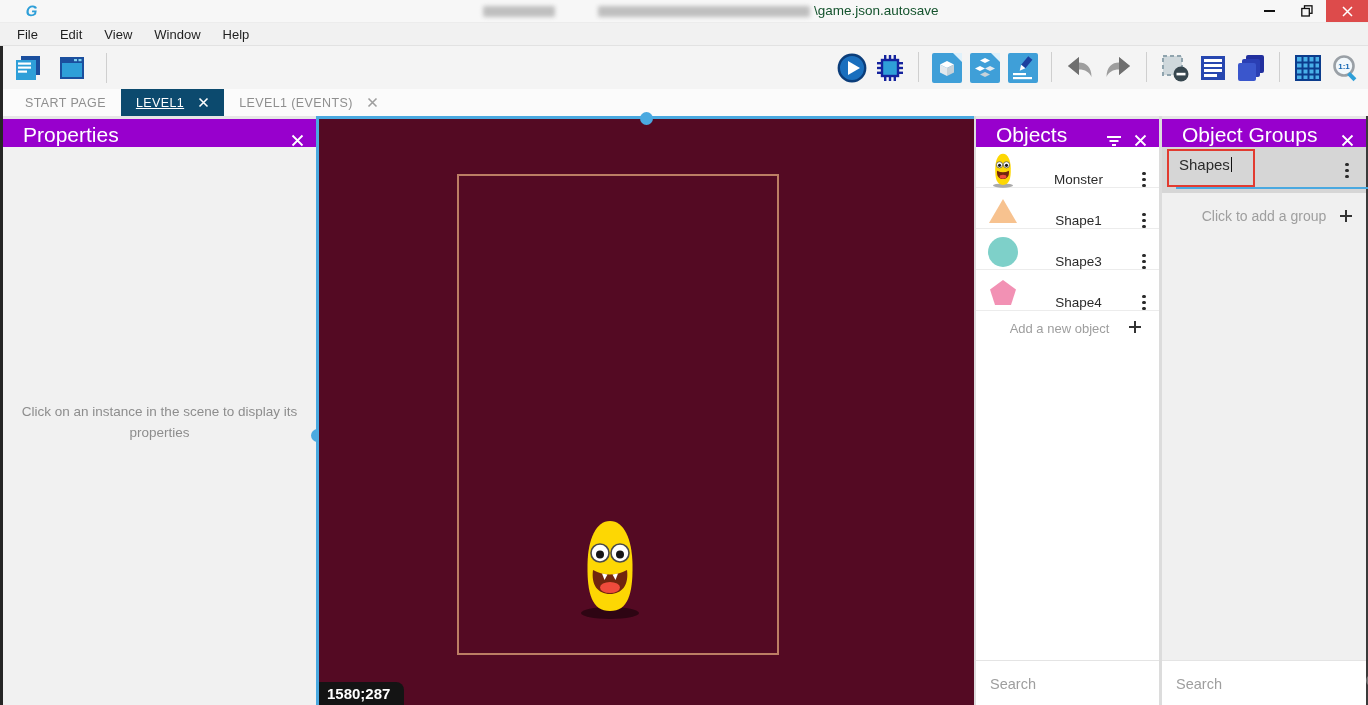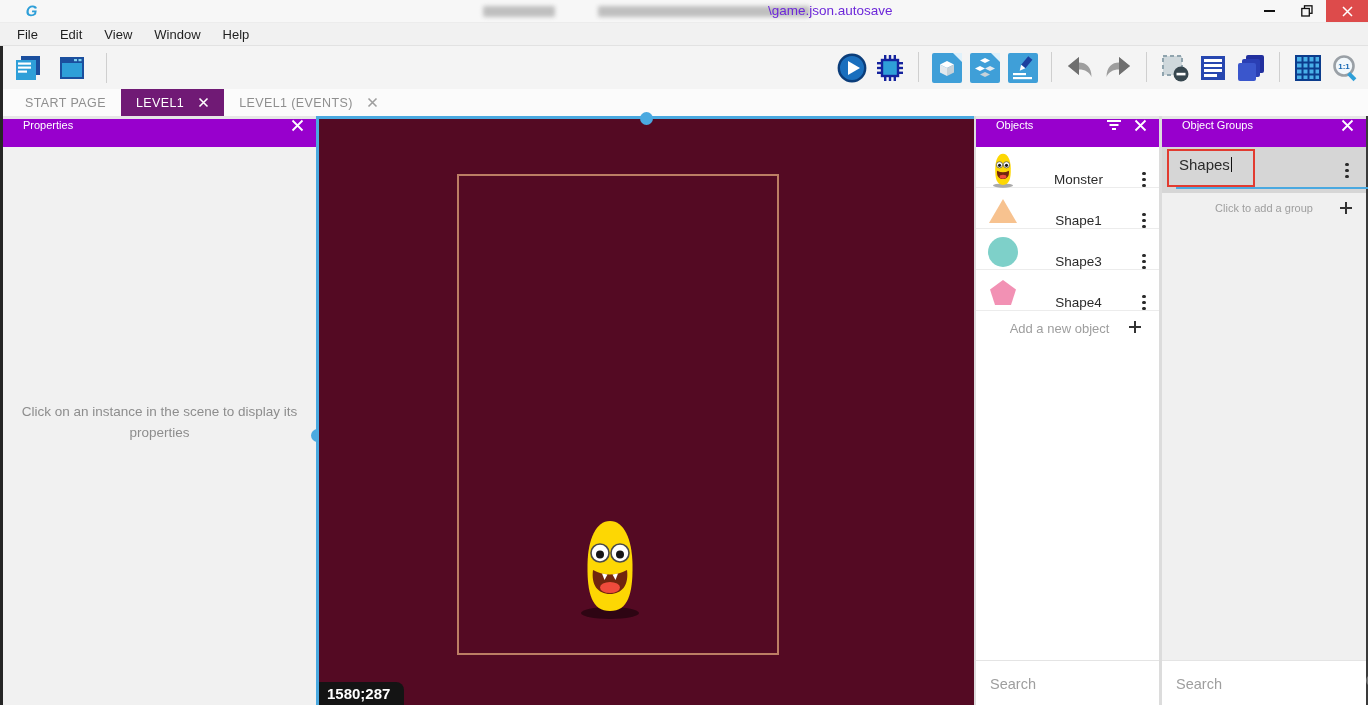--- a/index.html
+++ b/index.html
@@ -4,47 +4,47 @@
 <style>
   html,body{margin:0;padding:0;background:#ddd;}
   .app{width:1368px;height:705px;position:relative;font-family:"Liberation Sans",sans-serif;background:#fff;overflow:hidden;}
 
   
   .titlebar{height:22px;background:#f7f7f7;position:relative;border-bottom:1px solid #ececec;}
   .app-logo{position:absolute;left:26px;top:2px;color:#2e9fd8;font-weight:700;font-size:15px;transform:skewX(-10deg);}
   .blur-block{position:absolute;top:6px;height:11px;background:#bfbfbf;border-radius:2px;filter:blur(2px);}
   .blur-1{left:483px;width:72px;}
   .blur-2{left:598px;width:212px;}
-  .title-text{position:absolute;left:768px;top:3px;font-size:13.5px;color:#6d28d9;text-align:right;}
+  .title-text{position:absolute;left:814px;top:3px;font-size:13.5px;color:#14532d;text-align:right;}
   .win-controls{position:absolute;right:0;top:0;height:22px;display:flex;}
   .wc-btn{width:38px;height:22px;display:flex;align-items:center;justify-content:center;}
   .wc-close{width:42px;background:#dd4b4b;}
   .min-glyph{width:11px;height:2px;background:#111;}
 
   
   .menubar{height:22px;background:#f1f1f1;display:flex;align-items:center;padding-left:6px;border-bottom:1px solid #e2e2e2;}
   .menu-item{padding:0 11px;font-size:13px;color:#1f1f1f;}
 
   
   .toolbar{height:43px;background:#f4f4f4;display:flex;align-items:center;border-left:3px solid #262626;}
   .tb-left{display:flex;align-items:center;gap:12px;padding-left:9px;}
   .tb-spacer{flex:1;}
   .tb-right{display:flex;align-items:flex-start;gap:6px;padding-right:6px;}
   .tb-divider{width:1px;height:30px;background:#cfcfcf;margin:0 6px;}
   .tb-icon{width:32px;height:32px;display:flex;align-items:center;justify-content:center;}
 
   
   .tabbar{height:27px;background:#fbfbfb;display:flex;align-items:stretch;border-left:3px solid #262626;padding-left:7px;}
   .tab{display:flex;align-items:center;padding:0 15px;font-size:12.5px;color:#8f8f8f;letter-spacing:.4px;white-space:nowrap;}
-  .tab.active{background:#701a75;color:#fff;}
+  .tab.active{background:#0c4a6e;color:#fff;text-decoration:underline;}
   .tab-close{margin-left:14px;display:flex;align-items:center;}
 
   
   .main{height:590px;display:flex;background:#e6e6e6;border-left:3px solid #262626;border-right:2px solid #3a3a3a;}
-  .panel-header{height:28px;background:#9800cd;color:#fff;display:flex;align-items:flex-start;padding:0 12px 0 20px;font-size:11px;flex:0 0 auto;}
+  .panel-header{height:28px;background:#9800cd;color:#fff;display:flex;align-items:flex-end;padding:0 12px 0 20px;font-size:21px;flex:0 0 auto;}
   .ph-spacer{flex:1;}
   .ph-icon{display:flex;align-items:center;margin-left:12px;}
 
   .properties{width:313px;background:#f1f1f1;margin-top:3px;display:flex;flex-direction:column;}
   .props-message{margin:255px auto 0;width:300px;text-align:center;color:#8d8d8d;font-size:13.5px;line-height:1.55;}
 
   .splitter{width:3px;background:#4aa9e0;position:relative;}
   .splitter .handle{position:absolute;left:-5px;top:313px;width:13px;height:13px;border-radius:50%;background:#4aa9e0;}
 
   .canvas{flex:1;background:#540a23;position:relative;}
@@ -72,21 +72,21 @@
   .search-input{border:none;outline:none;flex:1;font-size:14.5px;color:#333;background:transparent;font-family:"Liberation Sans",sans-serif;}
   .search-input::placeholder{color:#9e9e9e;}
 
   .groups{width:204px;background:#f0f0f0;margin-top:3px;display:flex;flex-direction:column;}
   .group-edit-row{height:46px;background:#d6d6d6;position:relative;flex:0 0 auto;}
   .group-input-value{position:absolute;left:17px;top:9px;font-size:15px;color:#2b2b2b;}
   .text-caret{display:inline-block;width:1.5px;height:15px;background:#111;margin-left:1px;vertical-align:-2px;}
   .red-box{position:absolute;left:5px;top:2px;width:84px;height:34px;border:2px solid #e23b30;}
   .blue-underline{position:absolute;left:14px;top:40px;width:200px;height:2px;background:#4aa9e0;}
   .group-edit-row .kebab{position:absolute;right:12px;top:16px;}
-  .group-add-row{height:30px;display:flex;align-items:center;color:#9e9e9e;font-size:11px;position:relative;padding:0 12px;flex:0 0 auto;}
+  .group-add-row{height:30px;display:flex;align-items:center;color:#9e9e9e;font-size:14px;position:relative;padding:0 12px;flex:0 0 auto;margin-top:8px;}
   .group-add-row .plus{position:absolute;right:12px;top:7px;}
   .groups .search-row{background:#fff;}
 </style>
 </head>
 <body>
 
 <div class="app">
 
   <div class="titlebar">
     <span class="app-logo">G</span>

